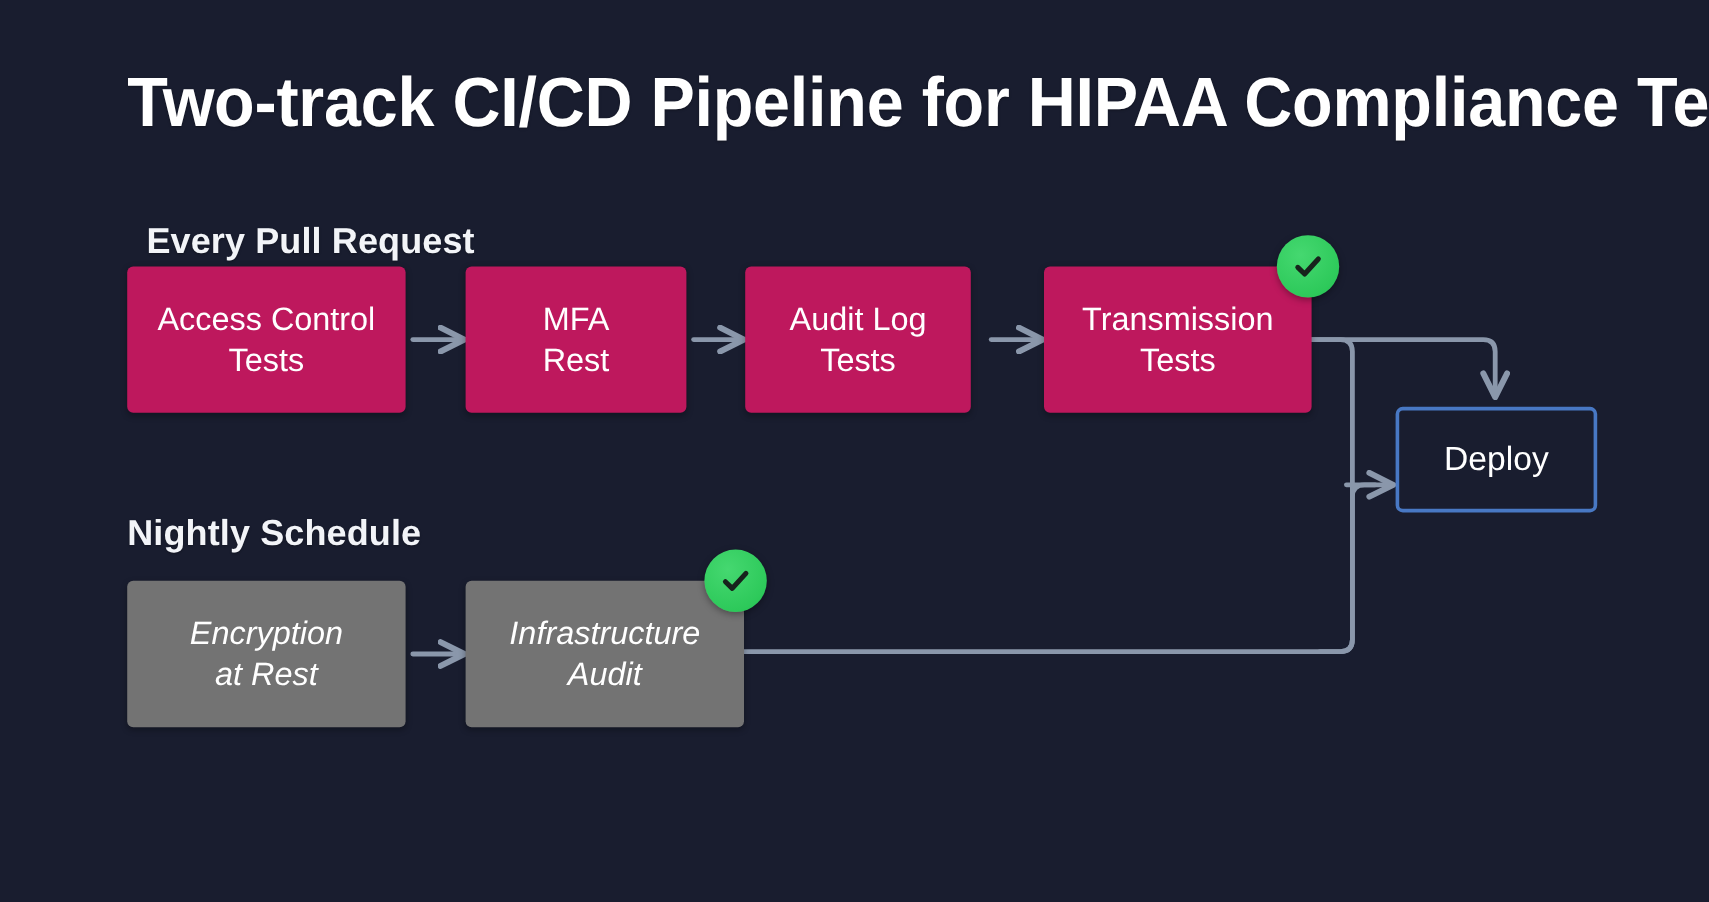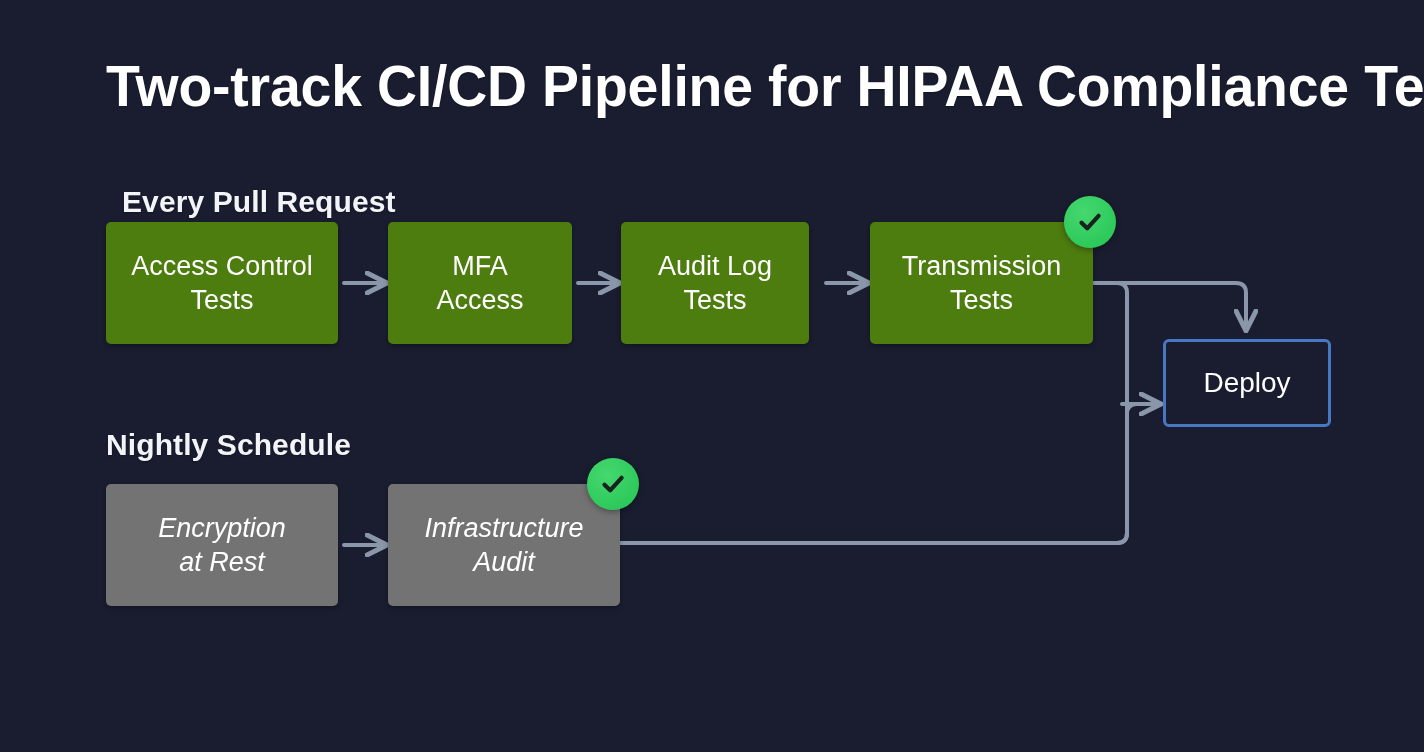--- a/index.html
+++ b/index.html
@@ -58,21 +58,21 @@
     text-align: center;
     color: #ffffff;
     font-size: 27px;
     line-height: 34px;
     box-sizing: border-box;
     padding: 4px 10px;
     box-shadow: 0 2px 5px rgba(0,0,0,0.30);
   }
   .node .node-text { display: block; white-space: pre-line; }
 
-  .node.blue { background: #4d7c0f; justify-content: center; }
+  .node.blue { background: #be185d; justify-content: center; }
   .node.teal { background: #737373; font-style: italic; }
 
   .node.outline {
     background: transparent;
     border: 3px solid #4878c4;
     box-shadow: none;
     border-radius: 6px;
     color: #ffffff;
   }
 
@@ -134,21 +134,21 @@
     <line x1="1122" y1="404" x2="1160" y2="404" stroke="#8a97ab" stroke-width="4" stroke-linecap="round" marker-end="url(#arrowGray)"></line>
   </svg>
 
   <div class="node blue" style="left:106px; top:222px; width:232px; height:122px;">
     <span class="node-text">Access Control
 Tests</span>
   </div>
 
   <div class="node blue" style="left:388px; top:222px; width:184px; height:122px;">
     <span class="node-text">MFA
-Access</span>
+Rest</span>
   </div>
 
   <div class="node blue" style="left:621px; top:222px; width:188px; height:122px;">
     <span class="node-text">Audit Log
 Tests</span>
   </div>
 
   <div class="node blue" style="left:870px; top:222px; width:223px; height:122px;">
     <span class="node-text">Transmission
 Tests</span>

